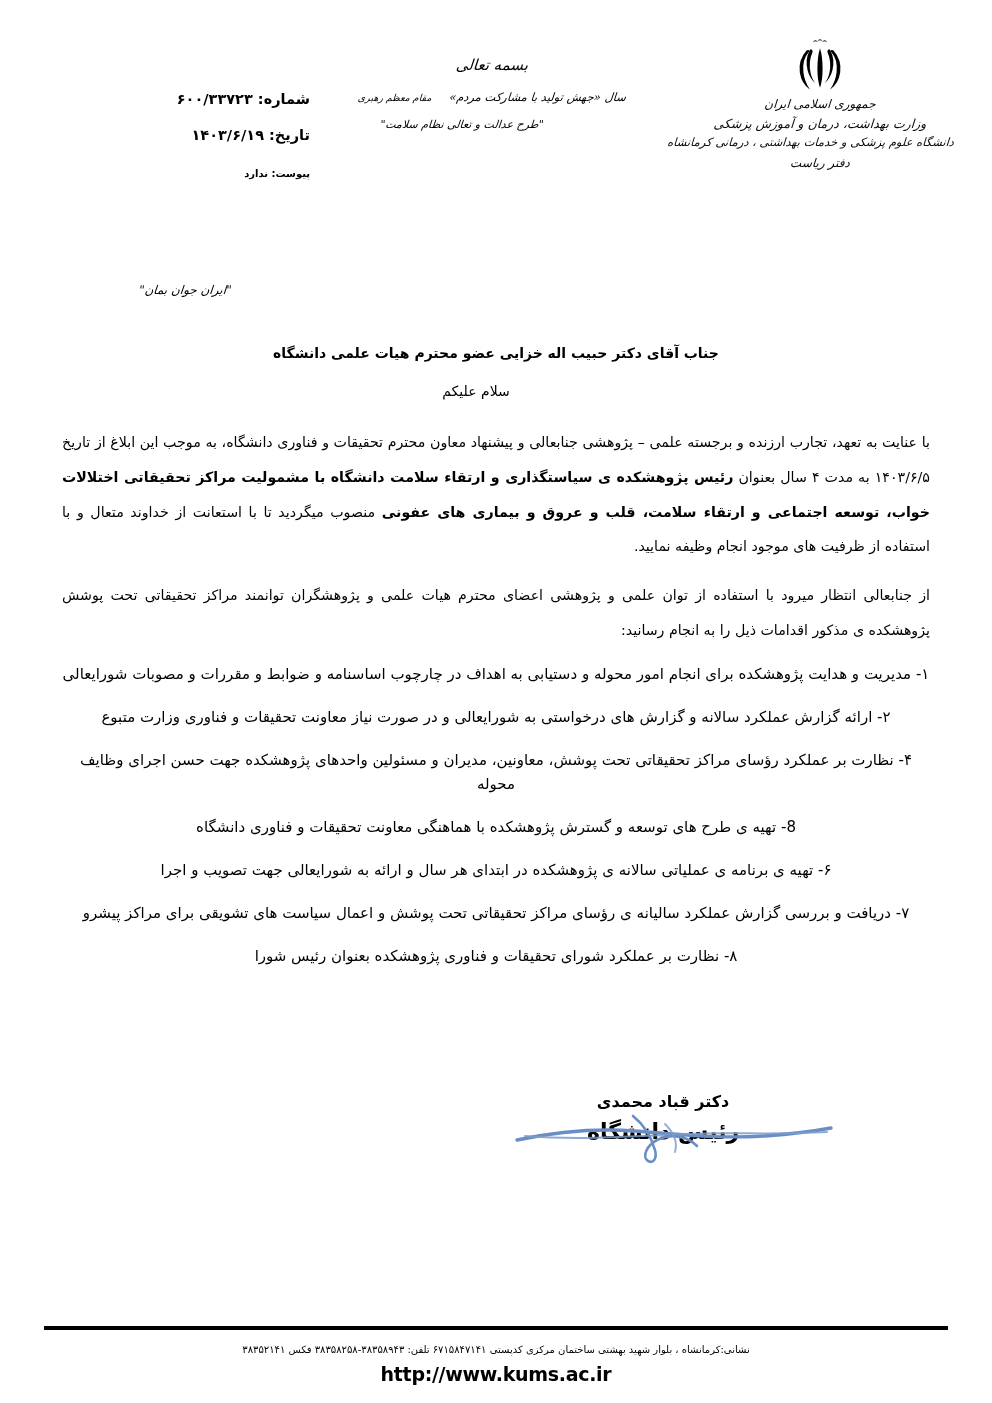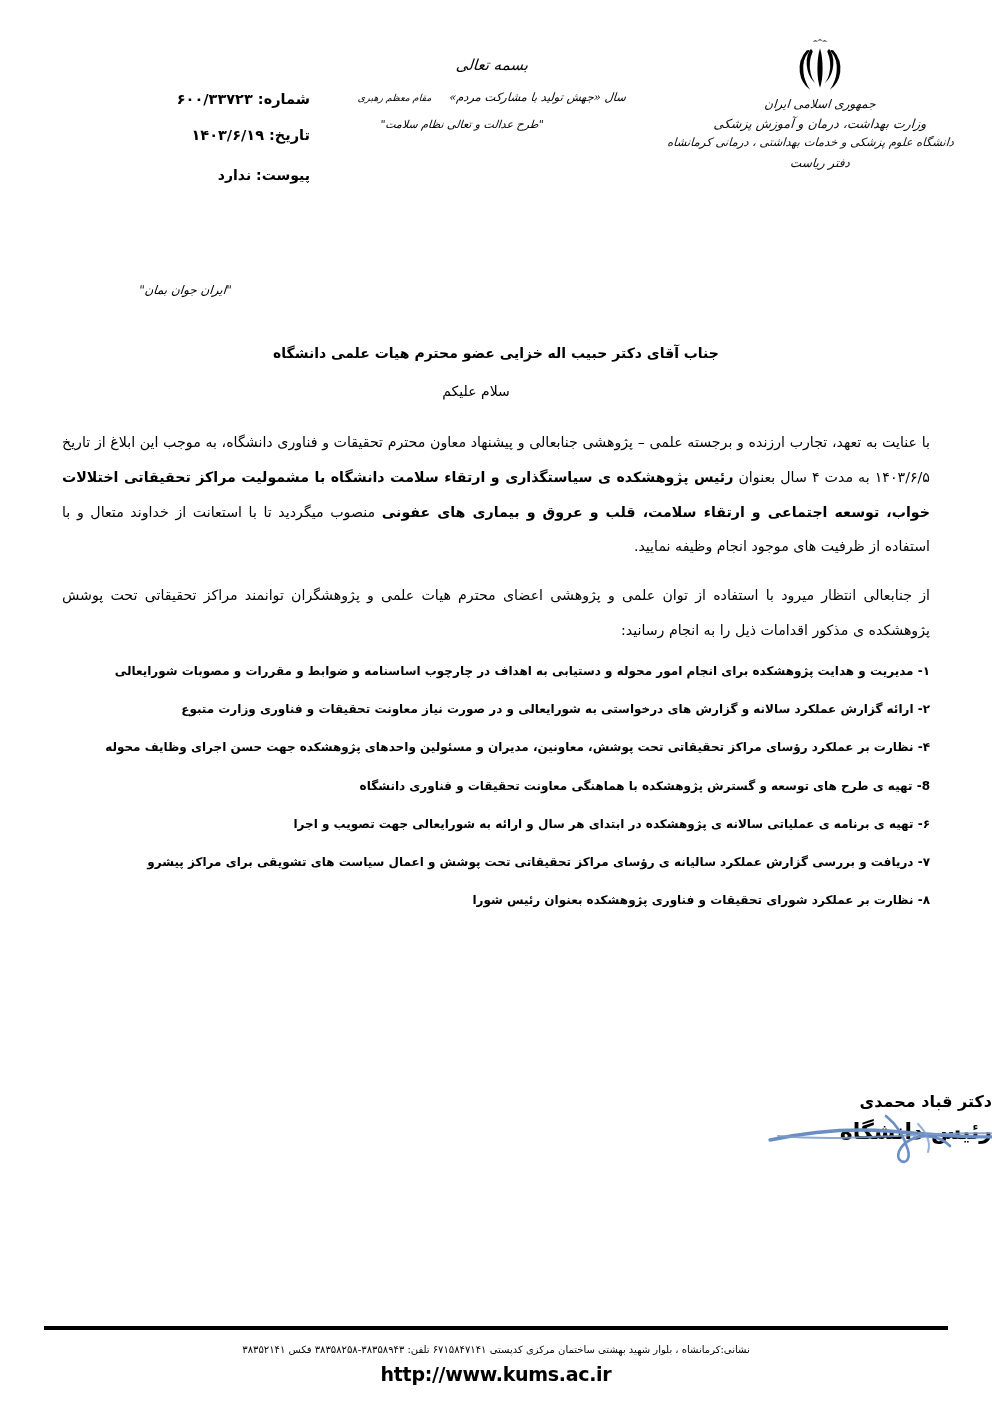--- a/index.html
+++ b/index.html
@@ -112,21 +112,21 @@
     line-height: 1.1;
     margin-bottom: 20px;
     direction: rtl;
     text-align: left;
     padding-left: 242px;
     white-space: nowrap;
   }
   .meta-line.attach {
     margin-top: 24px;
     padding-left: 238px;
-    font-size: 14px;
+    font-size: 10px;
   }
 
   
   .iran-quote {
     position: absolute;
     top: 283px;
     right: 760px;
     font-family: "DejaVu Serif", "Liberation Serif", serif;
     font-style: italic;
     font-size: 12px;
@@ -162,36 +162,36 @@
     margin-bottom: 14px;
   }
   .para b, .para strong { font-weight: bold; }
 
   .list {
     list-style: none;
     margin: 10px 0 0 0;
     padding: 0;
   }
   .list li {
-    font-size: 12px;
+    font-size: 15px;
     line-height: 1.6;
     margin-bottom: 19px;
-    text-align: right;
+    text-align: center;
     direction: rtl;
     unicode-bidi: plaintext;
-    font-weight: bold;
   }
   .list li .txt { display: inline; }
 
   
   .signature {
     position: absolute;
     top: 1090px;
     right: 0;
     left: 4px;
+    text-align: center;
     padding-left: 330px;
   }
   .sig-wrap {
     position: relative;
     display: inline-block;
   }
   .sig-name {
     font-size: 16px;
     font-weight: bold;
     line-height: 1.5;

